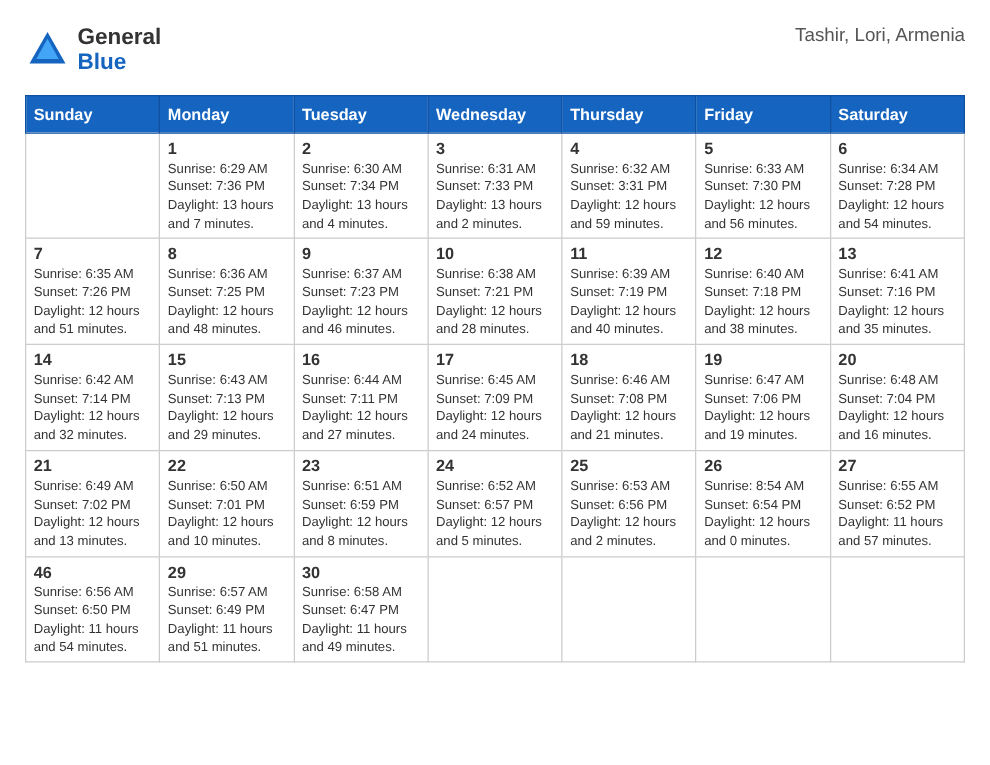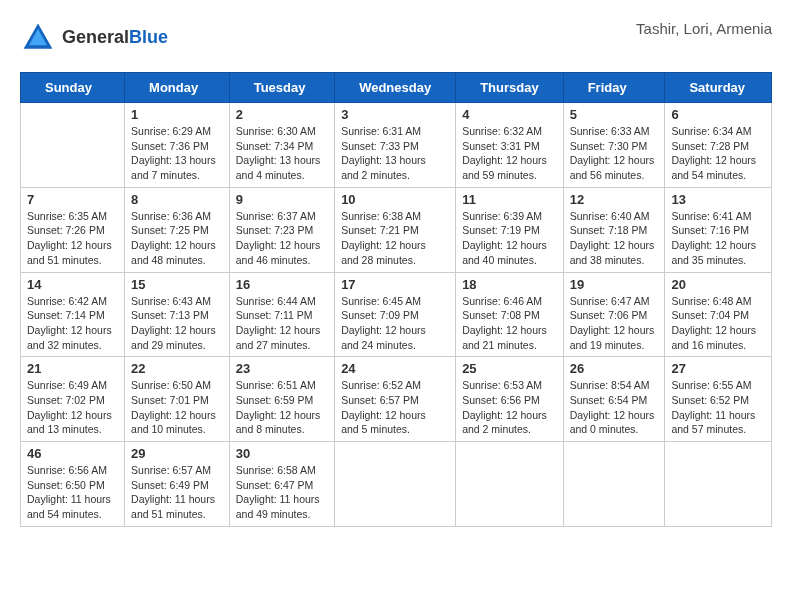--- a/index.html
+++ b/index.html
@@ -16,21 +16,21 @@
       align-items: flex-start;
       margin-bottom: 16px;
     }
     .logo {
       display: flex;
       align-items: center;
       gap: 6px;
     }
     .logo-text {
       display: flex;
-      flex-direction: row;
+      flex-direction: column;
       line-height: 1.1;
       justify-content: space-between;
     }
     .logo-general {
       font-size: 18px;
       font-weight: bold;
       color: #333;
     }
     .logo-blue {
       font-size: 18px;
@@ -56,21 +56,21 @@
     .calendar {
       width: 100%;
       border-collapse: collapse;
       border: 1px solid #ccc;
     }
     .calendar th {
       background-color: #1565c0;
       color: #fff;
       font-size: 13px;
       font-weight: bold;
-      padding: 7px 24px;
+      padding: 7px 6px;
       text-align: left;
       border: 1px solid #1050a0;
     }
     .calendar td {
       vertical-align: top;
       padding: 4px 6px;
       border: 1px solid #ccc;
       font-size: 10.5px;
       color: #333;
       width: calc(100% / 7);

